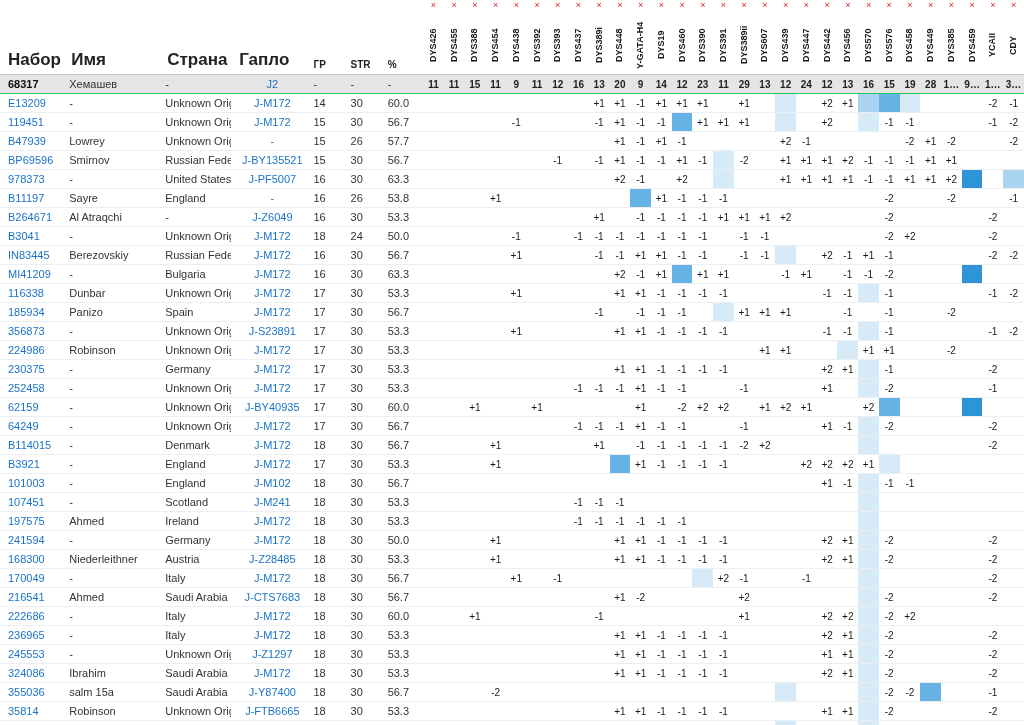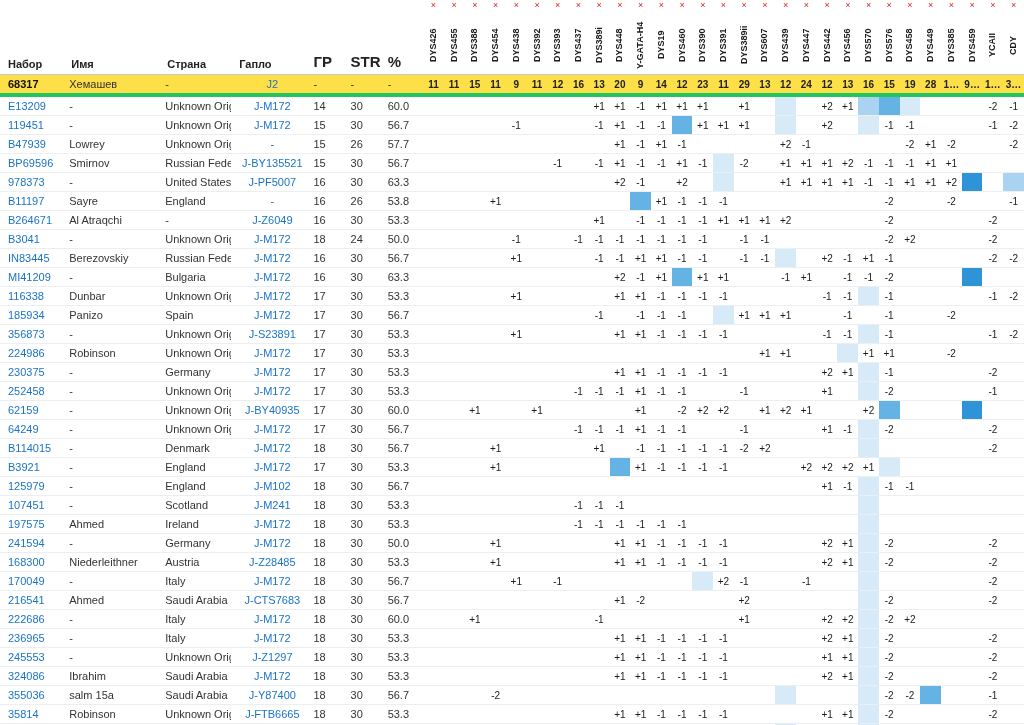--- a/index.html
+++ b/index.html
@@ -10,22 +10,22 @@
   thead th{
     background:#ffffff;
     vertical-align:bottom;
     border-bottom:1px solid #c8c8c8;
     font-weight:bold;
     font-size:10.5px;
     color:#222;
     height:70px;
     padding-bottom:4px;
   }
-  th.fixed-col{text-align:left;padding-left:8px;font-size:11px;}
-  th.num-col{text-align:left;padding-left:6px;font-size:15px;margin-left:48px;}
+  th.fixed-col{text-align:left;padding-left:8px;font-size:17px;}
+  th.num-col{text-align:left;padding-left:6px;font-size:10px;margin-left:48px;}
   th.marker{
     position:relative;
     width:19px;
     min-width:19px;
     max-width:19px;
     padding:0;
     text-align:center;
   }
   .mk-inner{
     display:block;
@@ -63,21 +63,21 @@
   td.c-country{padding-left:6px;color:#333;}
   td.c-haplo{padding-left:6px;color:#1a73c8;text-align:center;}
   td.c-num{padding-left:6px;color:#333;}
   td.c-pct{padding-left:6px;color:#333;}
   td.mcell{
     text-align:center;
     font-size:10px;
     color:#1a1a1a;
     padding:0;
   }
-  tr.row-first td{background:#fde047;border-bottom:4px solid #22c55e;}
+  tr.row-first td{background:#e5e5e5;border-bottom:1px solid #22c55e;}
   tr.row-first td.c-set{color:#111;font-weight:bold;}
   tr.row-first td.mcell{font-weight:bold;color:#222;}
   .b0{background:transparent;}
   .b1{background:#d6eaf8;}
   .b2{background:#a9d3f0;}
   .b3{background:#64b3e4;}
   .b4{background:#2f93d8;}
   colgroup col.fx1{width:58px;}
   colgroup col.fx2{width:88px;}
   colgroup col.fx3{width:66px;}
@@ -1050,21 +1050,21 @@
           <td class="mcell b0">+1</td>
           <td class="mcell b1"></td>
           <td class="mcell b0"></td>
           <td class="mcell b0"></td>
           <td class="mcell b0"></td>
           <td class="mcell b0"></td>
           <td class="mcell b0"></td>
           <td class="mcell b0"></td>
         </tr>
         <tr>
-          <td class="c-set">125979</td>
+          <td class="c-set">101003</td>
           <td class="c-name">-</td>
           <td class="c-country">England</td>
           <td class="c-haplo">J-M102</td>
           <td class="c-num">18</td>
           <td class="c-num">30</td>
           <td class="c-pct">56.7</td>
           <td class="mcell b0"></td>
           <td class="mcell b0"></td>
           <td class="mcell b0"></td>
           <td class="mcell b0"></td>

